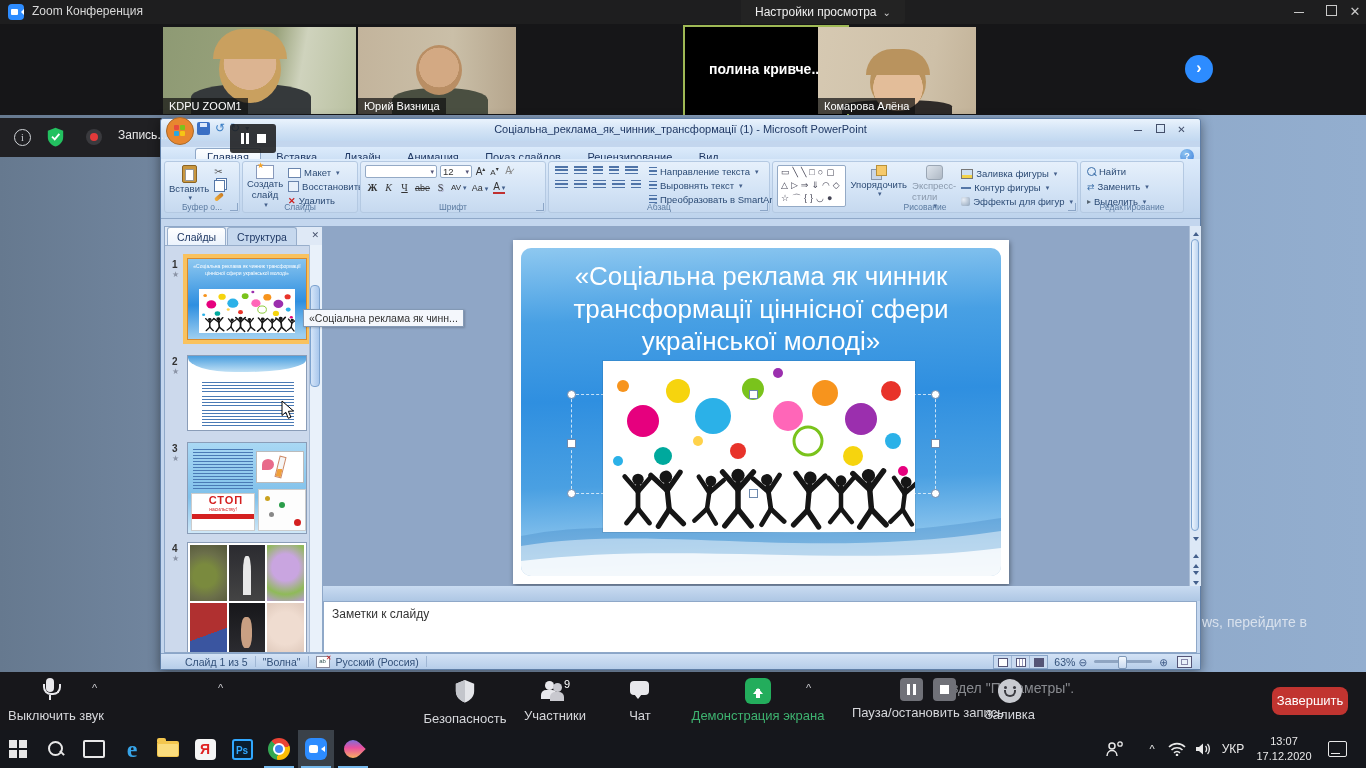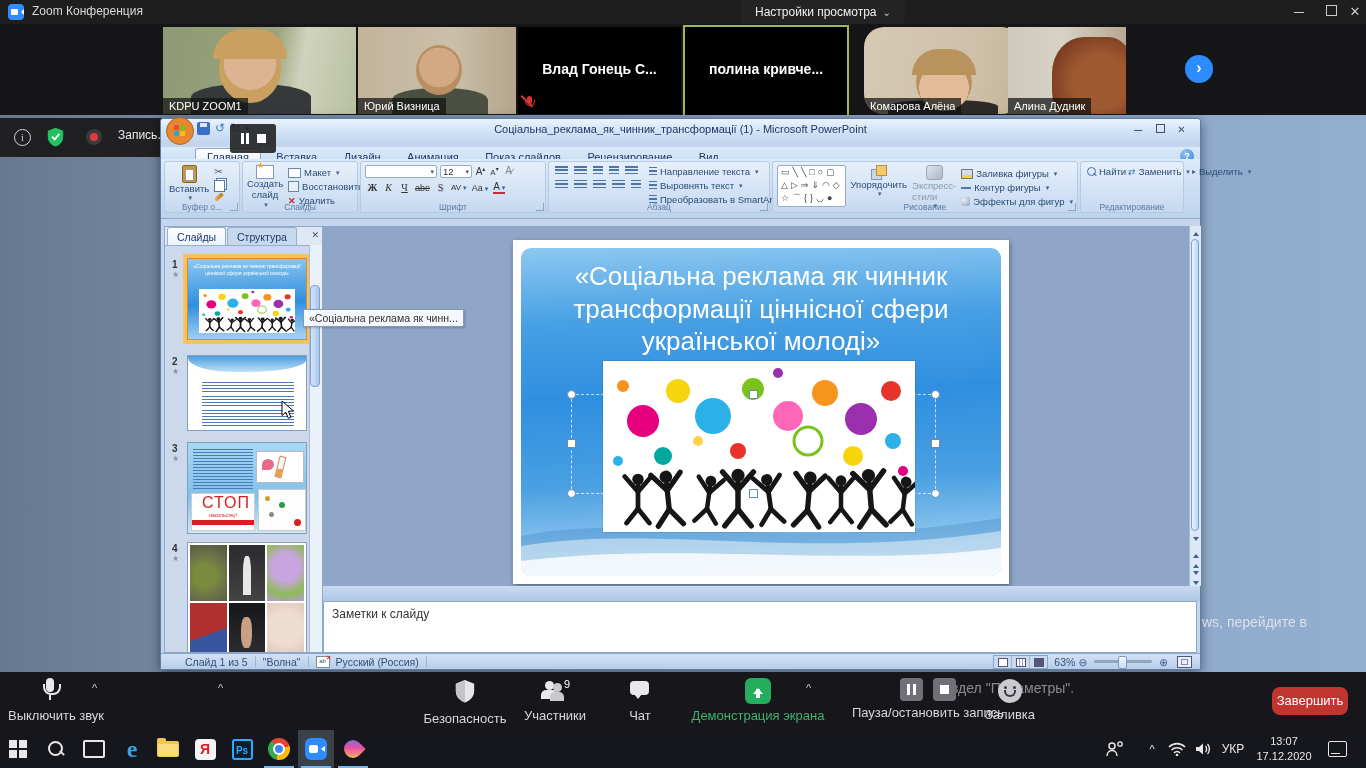--- a/index.html
+++ b/index.html
@@ -361,48 +361,34 @@
   </div>
 
   <div class="tile" style="left:358px;width:158px;">
     <div class="persona" style="background:linear-gradient(90deg,#c3b49c 0%,#cabfa8 60%,#b5a58c 100%);">
       <div class="shoulders" style="left:34px;bottom:0;width:96px;height:26px;background:#4a4f41;"></div>
       <div class="head" style="left:58px;top:18px;width:46px;height:50px;background:radial-gradient(circle at 50% 45%,#d3a983 0 55%,#b98e64 56%);"></div>
     </div>
     <div class="nm">Юрий Визница</div>
   </div>
 
-  <div class="tile" style="left:518px;width:163px;">
-    <div class="center-nm">Влад Гонець С...</div>
-    <div class="mutemic" style="left:5px;bottom:4px;">
-          <s></s>
-          <u></u>
-          <i></i>
-        </div>
-  </div>
 
   <div class="tile active" style="left:683px;width:162px;">
     <div class="center-nm">полина  кривче...</div>
   </div>
 
-  <div class="tile" style="left:864px;width:158px;border-radius:20px;">
+  <div class="tile" style="left:818px;width:158px;">
     <div class="persona" style="background:linear-gradient(100deg,#d6c9b2 0%,#cec0a8 70%,#c2b298 100%);">
       <div class="shoulders" style="left:24px;bottom:0;width:110px;height:14px;background:#2e2a28;"></div>
       <div class="head" style="left:52px;top:26px;width:56px;height:58px;background:radial-gradient(circle at 50% 60%,#e3bd99 0 55%,#b9935e 56%);"></div>
       <div class="head" style="left:48px;top:22px;width:64px;height:26px;background:#b9935e;border-radius:36px 36px 0 0;"></div>
     </div>
     <div class="nm">Комарова Алёна</div>
   </div>
 
-  <div class="tile" style="left:1008px;width:118px;">
-    <div class="persona" style="background:linear-gradient(90deg,#cfc8bd 0%,#d8d2c6 45%,#b8a794 100%);">
-      <div class="head" style="left:44px;top:10px;width:80px;height:90px;border-radius:40% 30% 0 40%;background:radial-gradient(circle at 60% 50%,#a05a32 0 40%,#7d3f22 75%,#5f2e18 100%);"></div>
-    </div>
-    <div class="nm">Алина Дудник</div>
-  </div>
 
   <div class="nextbtn">›</div>
 </div>
 
 <div class="desktop">
 
   <div class="recbar">
     <div class="ic-info">i</div>
     <svg class="ic-shield" viewBox="0 0 24 26">
       <path d="M12 1 L22 5 V13 C22 19.5 17.5 23.5 12 25.5 C6.5 23.5 2 19.5 2 13 V5 Z" fill="#23c160"></path>
@@ -580,21 +566,21 @@
                   <span class="eff-ic"></span>
                   <span>Эффекты для фигур</span>
                 </div>
           </div>
         </div>
         <div class="rglabel">Рисование</div>
         <span class="launch"></span>
       </div>
 
       <div class="rg" style="width:104px;">
-        <div style="display:flex;gap:2px;padding:3px 6px;">
+        <div style="display:flex;flex-direction:column;gap:2px;padding:3px 6px;">
           <div class="mini rsmall">
                 <span class="find-ic"></span>
                 <span>Найти</span>
               </div>
           <div class="mini rsmall dd">
                 <span class="rep-ic">⇄</span>
                 <span>Заменить</span>
               </div>
           <div class="mini rsmall dd">
                 <span class="sel-ic">▸</span>
@@ -637,21 +623,21 @@
         <div class="thumb" style="top:196px;height:92px;">
           <span class="tnum">3</span>
           <span class="tstar">★</span>
           <div style="position:absolute;inset:0;background:linear-gradient(180deg,#a9d8f4,#7fc0ea 60%,#cfe8f8);">
             <div class="txtlines" style="position:absolute;left:5px;top:6px;width:60px;height:40px;"></div>
             <div style="position:absolute;left:68px;top:8px;width:46px;height:30px;background:#fff;border:1px solid #bbb;">
               <div style="position:absolute;left:5px;top:7px;width:12px;height:11px;background:#e86a8a;border-radius:50% 50% 50% 0;"></div>
               <div style="position:absolute;left:20px;top:4px;width:5px;height:20px;background:linear-gradient(180deg,#f5f5f5 60%,#f0a03a 60%);border:1px solid #c86;transform:rotate(14deg);"></div>
             </div>
             <div style="position:absolute;left:3px;top:50px;width:62px;height:36px;background:#fff;border:1px solid #ccc;text-align:center;">
-              <div style="font-size:16px;font-weight:normal;color:#d42020;letter-spacing:1px;margin-left:6px;">СТОП</div>
+              <div style="font-size:11px;font-weight:bold;color:#d42020;letter-spacing:1px;margin-left:6px;">СТОП</div>
               <div style="font-size:5px;color:#d42020;">насильству!</div>
               <div style="margin-top:2px;height:5px;background:#d42020;"></div>
             </div>
             <div style="position:absolute;left:70px;top:46px;width:46px;height:40px;background:#fdfdfd;border:1px solid #ccc;">
               <i style="position:absolute;left:6px;top:6px;width:5px;height:5px;border-radius:50%;background:#caa21f;"></i>
               <i style="position:absolute;left:20px;top:12px;width:6px;height:6px;border-radius:50%;background:#2a9d4a;"></i>
               <i style="position:absolute;left:10px;top:22px;width:5px;height:5px;border-radius:50%;background:#888;"></i>
               <i style="position:absolute;right:4px;bottom:4px;width:7px;height:7px;border-radius:50%;background:#d42020;"></i>
             </div>
           </div>

